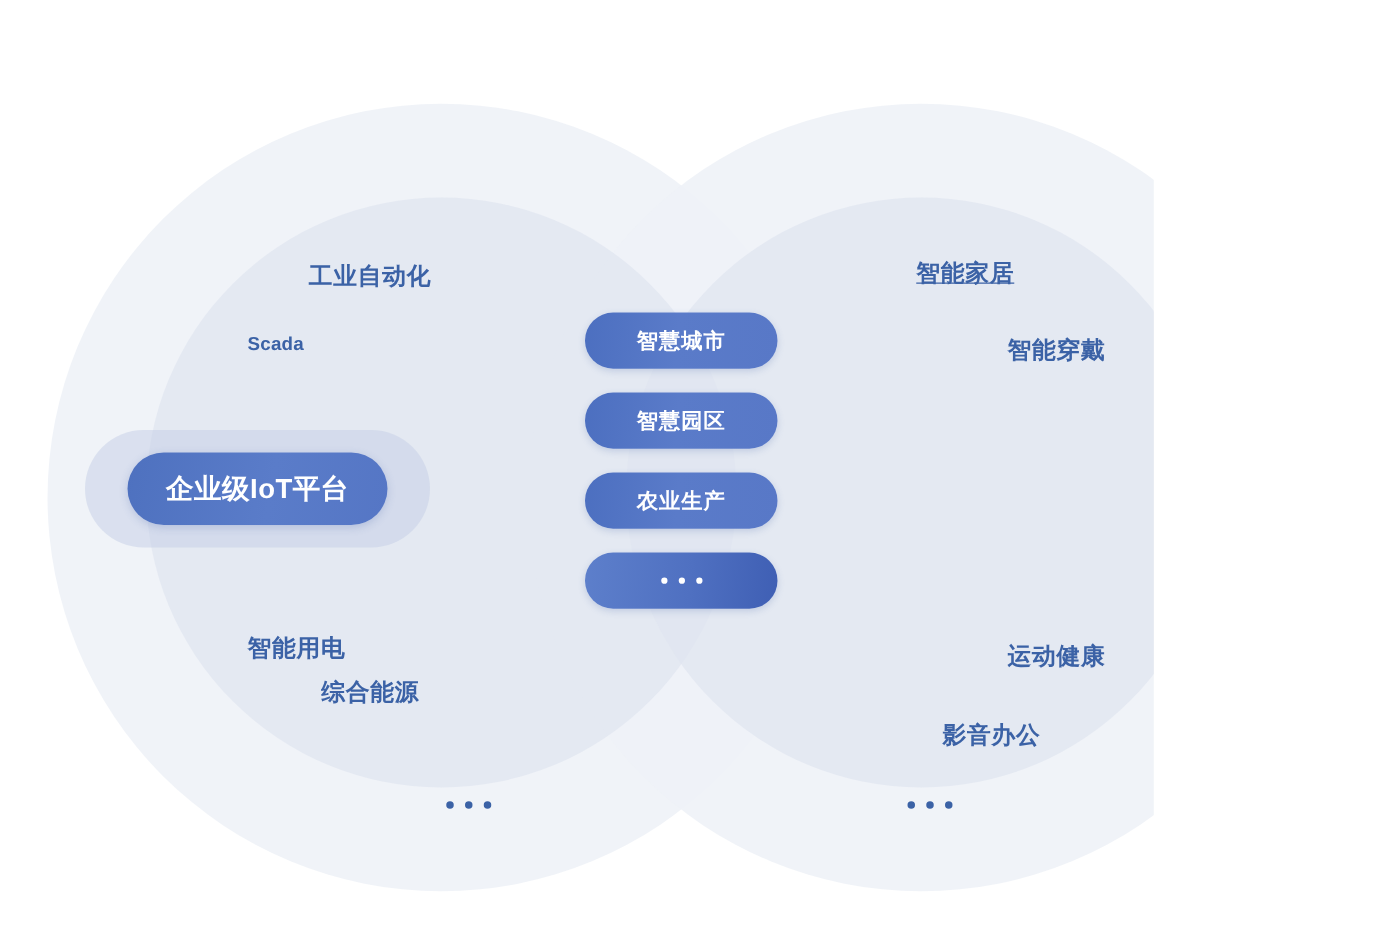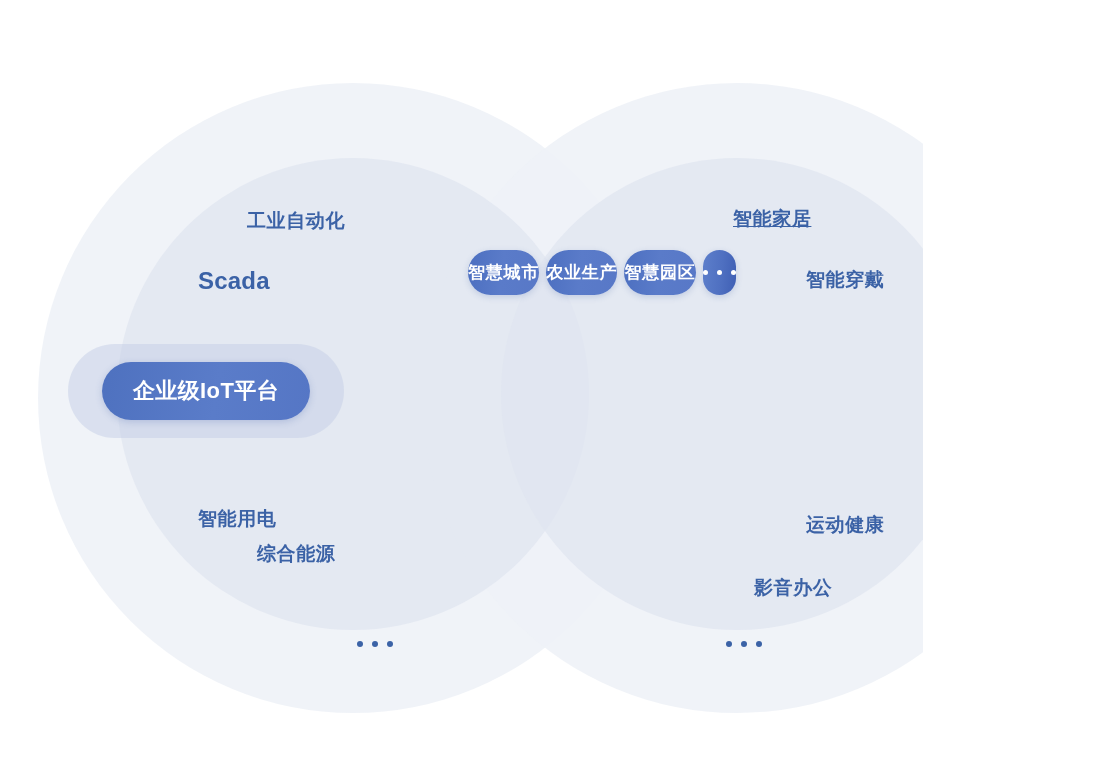--- a/index.html
+++ b/index.html
@@ -48,21 +48,21 @@
 
   
   .kw {
     position: absolute;
     color: #3b62a6;
     font-size: 19px;
     font-weight: bold;
     letter-spacing: 0.6px;
     white-space: nowrap;
   }
-  .kw.latin { font-size: 24px; letter-spacing: 0.2px; }
+  .kw.latin { font-size: 15px; letter-spacing: 0.2px; }
 
   .kw-l1 { left: 247px; top: 208px; }
   .kw-l2 { left: 198px; top: 267px; }
   .kw-l3 { left: 198px; top: 506px; }
   .kw-l4 { left: 257px; top: 541px; }
 
   .kw-r1 { left: 733px; top: 206px; text-decoration: underline; }
   .kw-r2 { left: 806px; top: 267px; }
   .kw-r3 { left: 806px; top: 512px; }
   .kw-r4 { left: 754px; top: 575px; }
@@ -112,21 +112,22 @@
     white-space: nowrap;
   }
 
   
   #center-stack {
     position: absolute;
     left: 468px;
     top: 250px;
     width: 154px;
     display: flex;
-    gap: 7px;
+    flex-direction: column;
+    gap: 19px;
   }
   .center-chip {
     width: 154px;
     height: 45px;
     border-radius: 24px;
     background: linear-gradient(95deg, #4c6fc0 0%, #5a7bc9 48%, #5878c7 100%);
     color: #ffffff;
     font-size: 17px;
     font-weight: bold;
     letter-spacing: 0.8px;
@@ -184,22 +185,22 @@
       <i></i>
   </div>
 
   <div class="platform-wrap left">
     <div class="platform-chip">企业级IoT平台</div>
   </div>
 
 
   <div id="center-stack">
     <div class="center-chip">智慧城市</div>
+    <div class="center-chip">智慧园区</div>
     <div class="center-chip">农业生产</div>
-    <div class="center-chip">智慧园区</div>
     <div class="center-chip more">
       <span class="dots-inline">
         <i></i>
           <i></i>
           <i></i>
       </span>
     </div>
   </div>
 
 </div>

